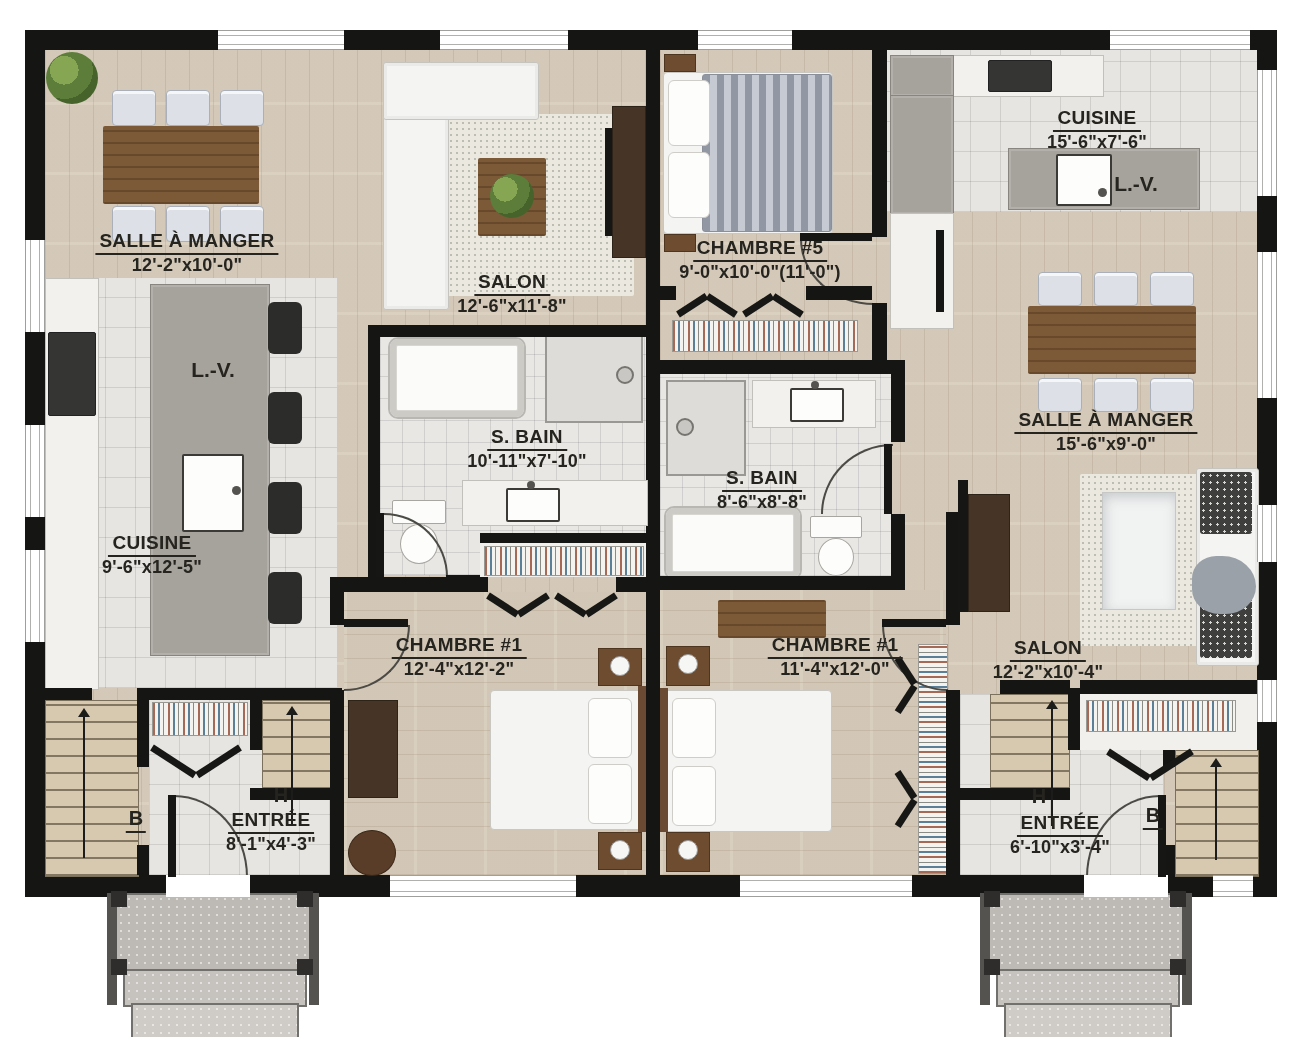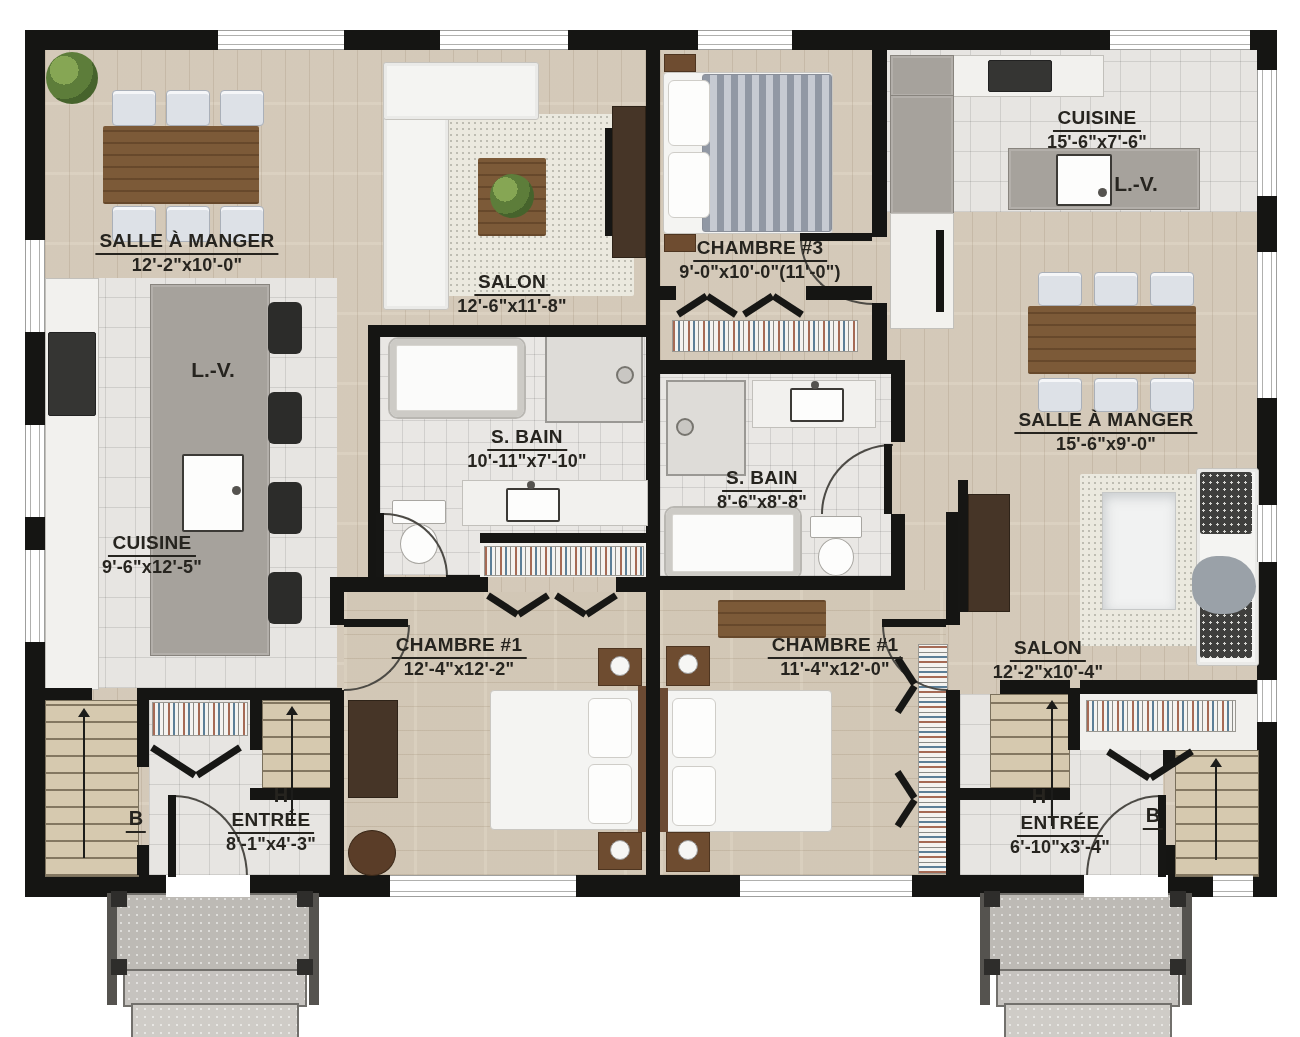--- a/index.html
+++ b/index.html
@@ -357,21 +357,21 @@
   </div>
   <div class="lbl" style="left:271px;top:810px;">
     <span class="nm">ENTRÉE</span>
     <span class="dm">8'-1"x4'-3"</span>
   </div>
   <div class="tag" style="left:213px;top:370px;font-size:21px;">L.-V.</div>
   <div class="tag u" style="left:136px;top:820px;">B</div>
   <div class="tag" style="left:281px;top:795px;">H</div>
 
   <div class="lbl" style="left:760px;top:238px;">
-    <span class="nm">CHAMBRE #3</span>
+    <span class="nm">CHAMBRE #5</span>
     <span class="dm">9'-0"x10'-0"(11'-0")</span>
   </div>
   <div class="lbl" style="left:1097px;top:108px;">
     <span class="nm">CUISINE</span>
     <span class="dm">15'-6"x7'-6"</span>
   </div>
   <div class="lbl" style="left:1106px;top:410px;">
     <span class="nm">SALLE À MANGER</span>
     <span class="dm">15'-6"x9'-0"</span>
   </div>

